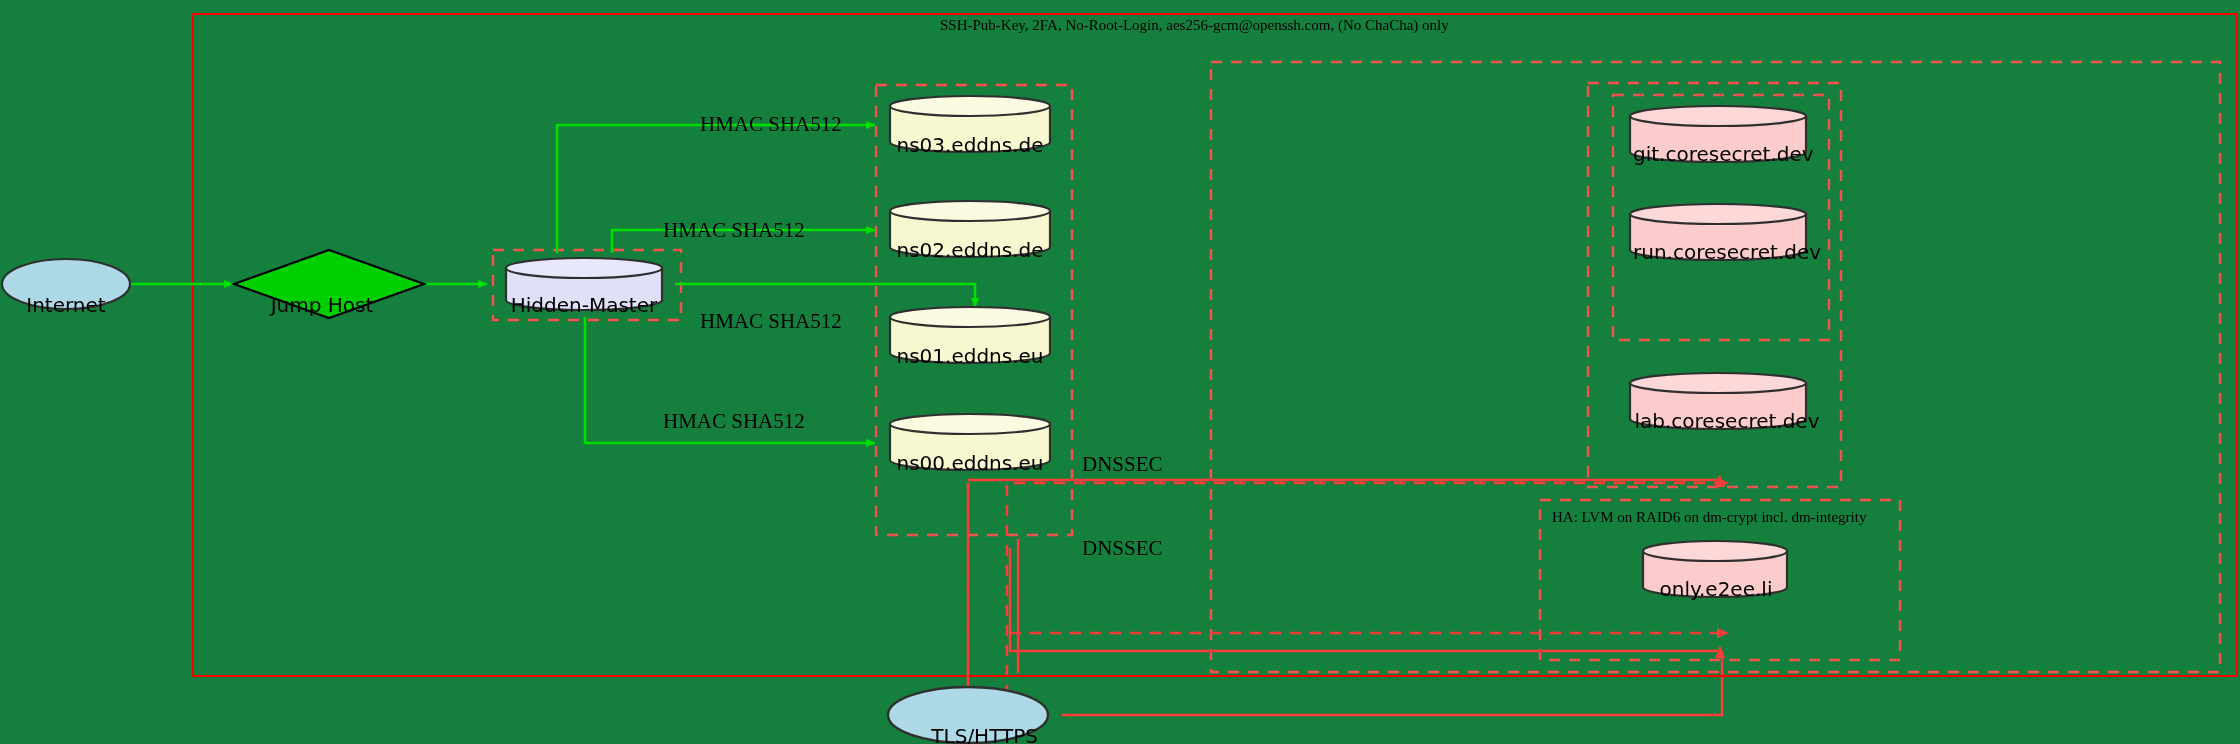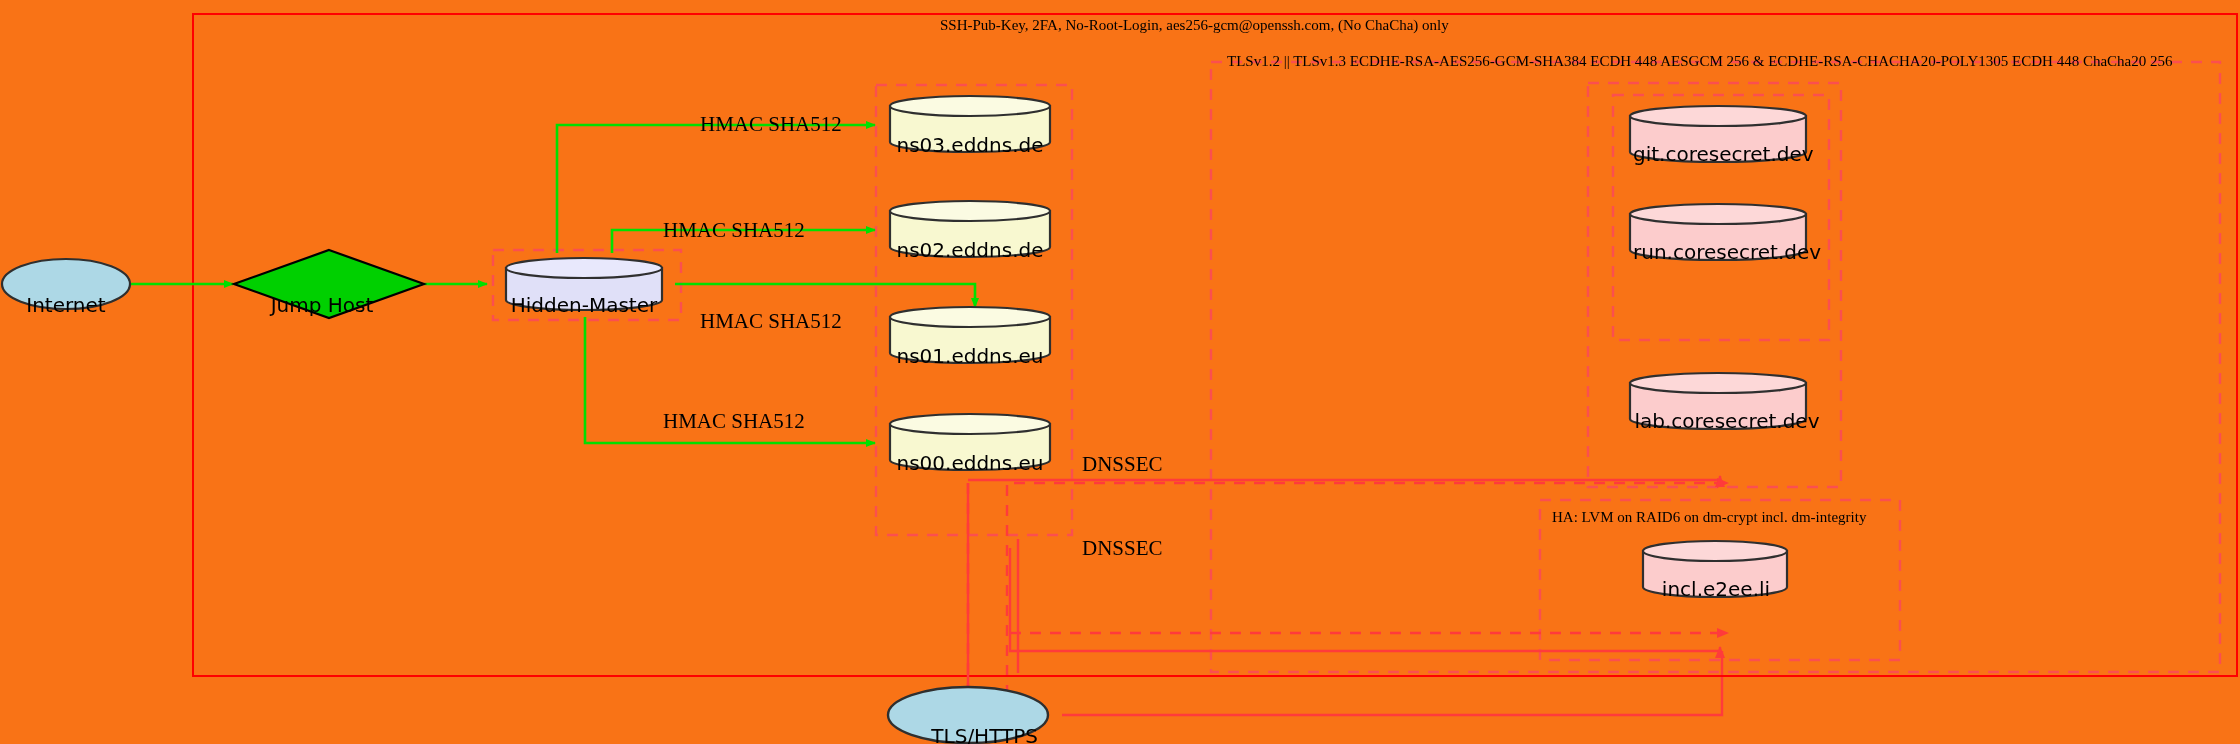--- a/index.html
+++ b/index.html
@@ -4,21 +4,21 @@
 <style>
   html, body {
     margin: 0;
     padding: 0;
     background: #ffffff;
   }
   #canvas {
     position: relative;
     width: 2240px;
     height: 744px;
-    background: #f97316;
+    background: #15803d;
     font-family: "Liberation Sans", sans-serif;
     overflow: hidden;
   }
   svg.layer {
     position: absolute;
     left: 0;
     top: 0;
     width: 2240px;
     height: 744px;
     pointer-events: none;
@@ -155,21 +155,20 @@
     <g>
       <path d="M1643,551 L1643,587 A72,10 0 0 0 1787,587 L1787,551 Z" fill="#fccccc" stroke="#2f2f2f" stroke-width="2.2"></path>
       <ellipse cx="1715" cy="551" rx="72" ry="10" fill="#fdd8d8" stroke="#2f2f2f" stroke-width="2.2"></ellipse>
     </g>
 
     <ellipse cx="968" cy="715" rx="80" ry="28" fill="#add8e6" stroke="#2f2f2f" stroke-width="2.4"></ellipse>
   </svg>
 
   <div class="cluster-label" style="left:940px; top:17px;">SSH-Pub-Key, 2FA, No-Root-Login, aes256-gcm@openssh.com, (No ChaCha) only</div>
 
-  <div class="cluster-label" style="left:1227px; top:53px;">TLSv1.2 || TLSv1.3 ECDHE-RSA-AES256-GCM-SHA384 ECDH 448 AESGCM 256 &amp; ECDHE-RSA-CHACHA20-POLY1305 ECDH 448 ChaCha20 256</div>
 
   <div class="cluster-label" style="left:1552px; top:509px;">HA: LVM on RAID6 on dm-crypt incl. dm-integrity</div>
 
   <div class="edge-label" style="left:700px; top:112px;">HMAC SHA512</div>
   <div class="edge-label" style="left:663px; top:218px;">HMAC SHA512</div>
   <div class="edge-label" style="left:700px; top:309px;">HMAC SHA512</div>
   <div class="edge-label" style="left:663px; top:409px;">HMAC SHA512</div>
 
   <div class="edge-label" style="left:1082px; top:452px;">DNSSEC</div>
   <div class="edge-label" style="left:1082px; top:536px;">DNSSEC</div>
@@ -181,17 +180,17 @@
   <div class="node-label" style="left:509px; top:273px; width:150px;">Hidden-Master</div>
 
   <div class="node-label" style="left:895px; top:113px; width:150px;">ns03.eddns.de</div>
   <div class="node-label" style="left:895px; top:218px; width:150px;">ns02.eddns.de</div>
   <div class="node-label" style="left:895px; top:324px; width:150px;">ns01.eddns.eu</div>
   <div class="node-label" style="left:895px; top:431px; width:150px;">ns00.eddns.eu</div>
 
   <div class="node-label" style="left:1633px; top:122px; width:170px;">git.coresecret.dev</div>
   <div class="node-label" style="left:1633px; top:220px; width:170px;">run.coresecret.dev</div>
   <div class="node-label" style="left:1633px; top:389px; width:188px;">lab.coresecret.dev</div>
-  <div class="node-label" style="left:1646px; top:557px; width:140px;">incl.e2ee.li</div>
+  <div class="node-label" style="left:1646px; top:557px; width:140px;">only.e2ee.li</div>
 
   <div class="node-label" style="left:898px; top:704px; width:140px;text-align:right;">TLS/HTTPS</div>
 
 </div>
 
 </body></html>

